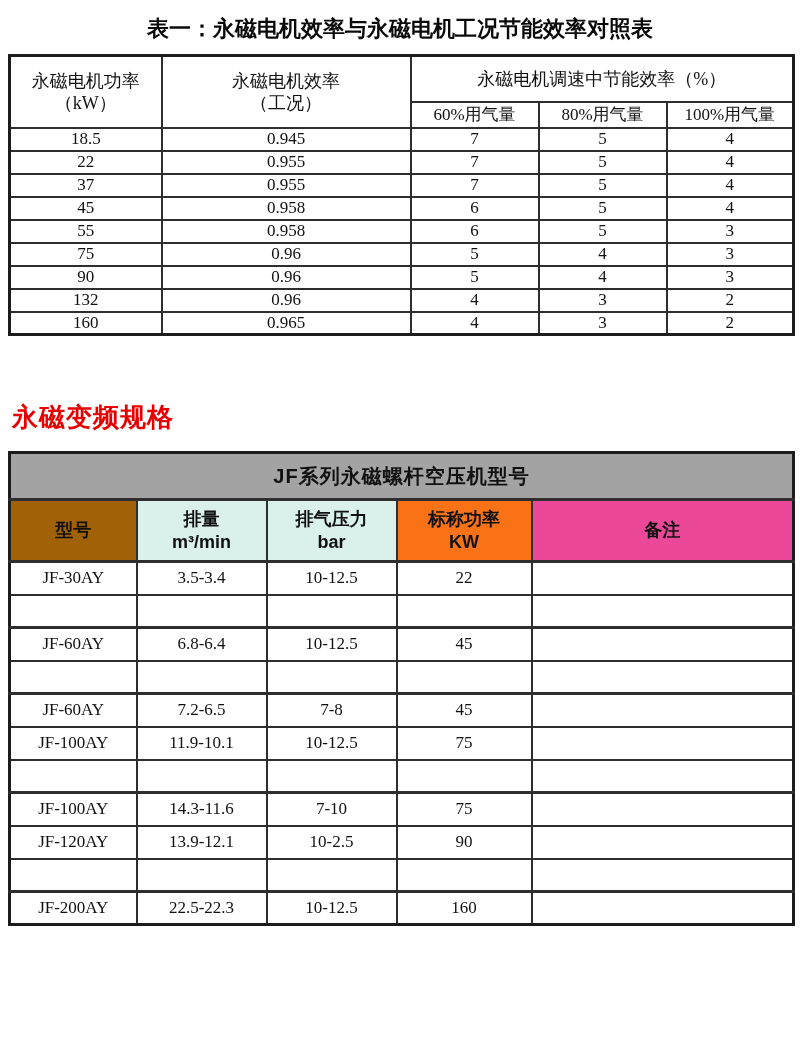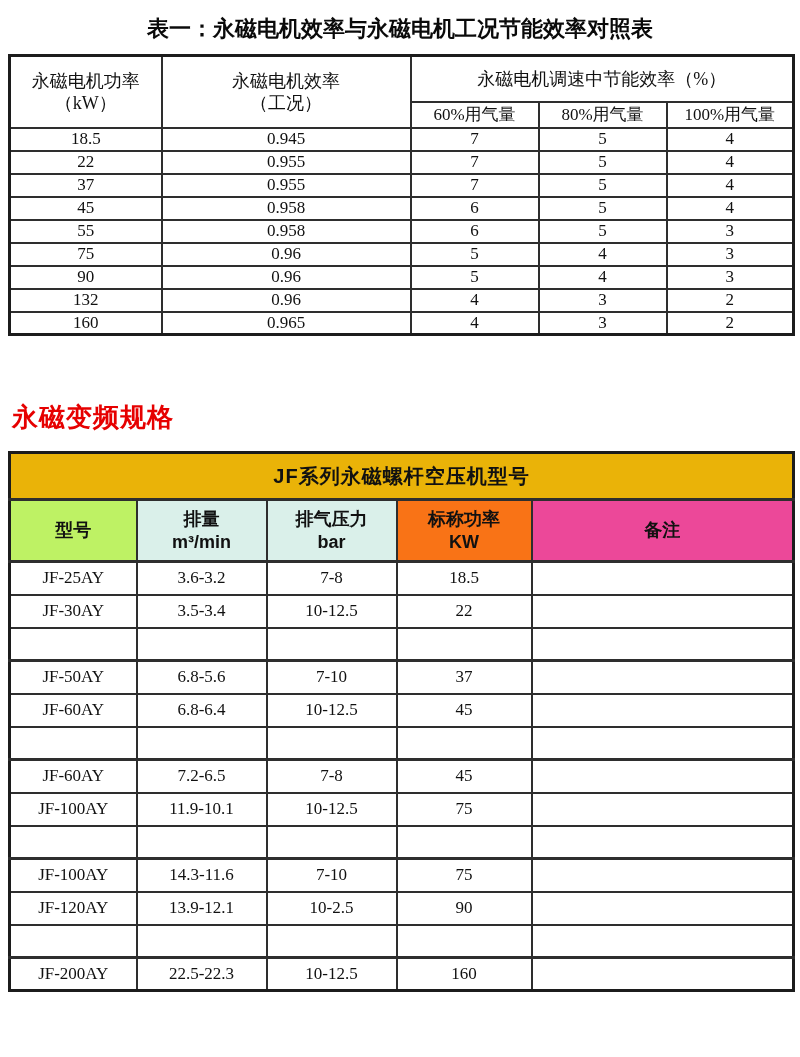--- a/index.html
+++ b/index.html
@@ -187,66 +187,52 @@
   <table class="t2">
     <colgroup>
       <col style="width:127px">
       <col style="width:130px">
       <col style="width:130px">
       <col style="width:135px">
       <col style="width:262px">
     </colgroup>
     <thead>
       <tr class="t2-title-row">
-        <th colspan="5" class="mint" style="background: #eab308;">JF系列永磁螺杆空压机型号</th>
+        <th colspan="5" class="mint" style="background: #a3a3a3;">JF系列永磁螺杆空压机型号</th>
       </tr>
       <tr class="t2-head-row">
-        <th class="mint" style="background: #bef264;">型号</th>
+        <th class="mint" style="background: #a16207;">型号</th>
         <th class="mint" style="background: rgb(218, 240, 234);">
           <div>排量</div>
           <div>m³/min</div>
         </th>
         <th class="mint" style="background: rgb(218, 240, 234);">
           <div>排气压力</div>
           <div>bar</div>
         </th>
         <th class="mint" style="background: #f97316; text-align: center;">
           <div>标称功率</div>
           <div>KW</div>
         </th>
         <th class="mint" style="background: #ec4899;">备注</th>
       </tr>
     </thead>
     <tbody>
         <tr>
-          <td>JF-25AY</td>
-          <td>3.6-3.2</td>
-          <td>7-8</td>
-          <td>18.5</td>
-          <td>&nbsp;</td>
-        </tr>
-        <tr>
           <td>JF-30AY</td>
           <td>3.5-3.4</td>
           <td>10-12.5</td>
           <td>22</td>
           <td>&nbsp;</td>
         </tr>
         <tr class="empty-row">
           <td>&nbsp;</td>
           <td>&nbsp;</td>
           <td>&nbsp;</td>
           <td>&nbsp;</td>
-          <td>&nbsp;</td>
-        </tr>
-        <tr>
-          <td>JF-50AY</td>
-          <td>6.8-5.6</td>
-          <td>7-10</td>
-          <td>37</td>
           <td>&nbsp;</td>
         </tr>
         <tr>
           <td>JF-60AY</td>
           <td>6.8-6.4</td>
           <td>10-12.5</td>
           <td>45</td>
           <td>&nbsp;</td>
         </tr>
         <tr class="empty-row">

